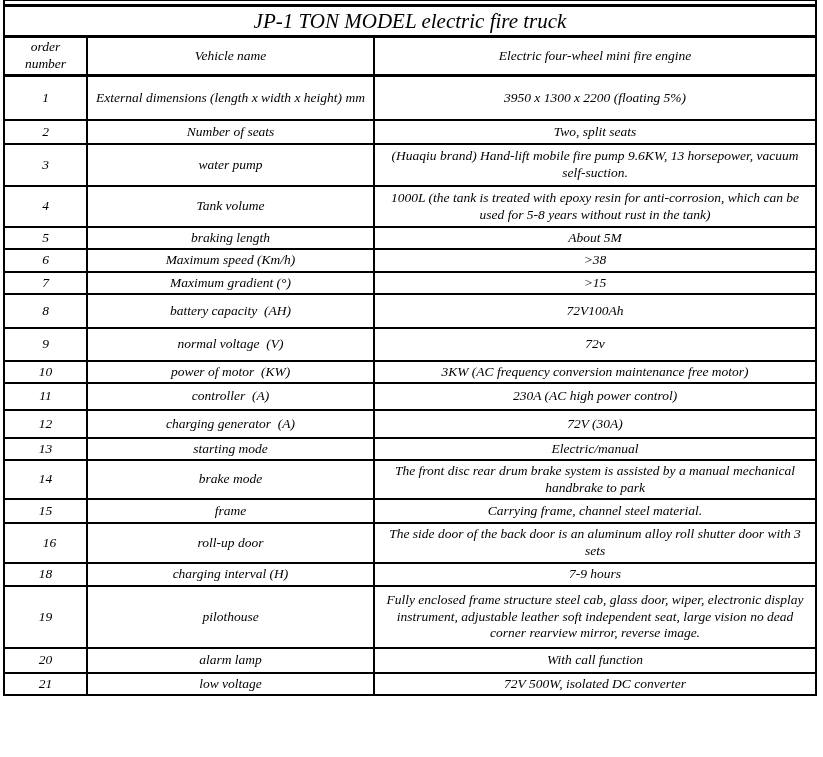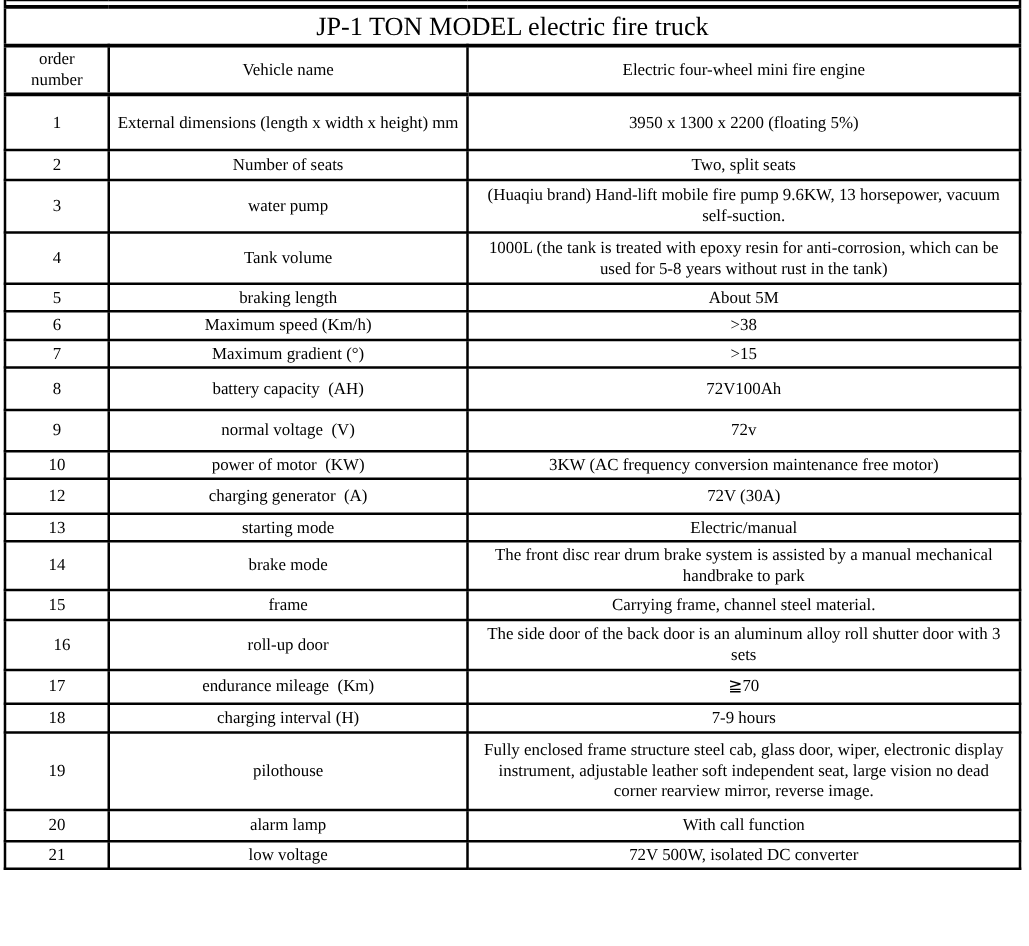--- a/index.html
+++ b/index.html
@@ -15,20 +15,21 @@
     overflow: hidden;
     font-family: "Liberation Serif", "DejaVu Serif", serif;
     color: #000000;
   }
   table.spec-table {
     border-collapse: collapse;
     table-layout: fixed;
     margin-left: 3px;
     margin-top: 0;
     width: 812px;
+    font-style: italic;
   }
   table.spec-table td {
     border: 2px solid #000000;
     text-align: center;
     vertical-align: middle;
     padding: 1px 5px;
     font-size: 13.5px;
     line-height: 1.24;
     white-space: pre-wrap;
     overflow: hidden;
@@ -119,20 +120,25 @@
           <td class="order-col" style="height: 29px;">9</td>
           <td>normal voltage  (V)</td>
           <td>72v</td>
         </tr>
         <tr>
           <td class="order-col" style="height: 18px;">10</td>
           <td>power of motor  (KW)</td>
           <td>3KW (AC frequency conversion maintenance free motor)</td>
         </tr>
         <tr>
+          <td class="order-col" style="height: 23px;">11</td>
+          <td>controller  (A)</td>
+          <td>230A (AC high power control)</td>
+        </tr>
+        <tr>
           <td class="order-col" style="height: 24px;">12</td>
           <td>charging generator  (A)</td>
           <td>72V (30A)</td>
         </tr>
         <tr>
           <td class="order-col" style="height: 18px;">13</td>
           <td>starting mode</td>
           <td>Electric/manual</td>
         </tr>
         <tr>
@@ -142,25 +148,20 @@
         </tr>
         <tr>
           <td class="order-col" style="height: 20px;">15</td>
           <td>frame</td>
           <td>Carrying frame, channel steel material.</td>
         </tr>
         <tr>
           <td class="order-col" style="height: 36px; padding-left: 13px;">16</td>
           <td>roll-up door</td>
           <td>The side door of the back door is an aluminum alloy roll shutter door with 3 sets</td>
-        </tr>
-        <tr>
-          <td class="order-col" style="height: 23px;">17</td>
-          <td>endurance mileage  (Km)</td>
-          <td>≧70</td>
         </tr>
         <tr>
           <td class="order-col" style="height: 19px; text-align: center;">18</td>
           <td>charging interval (H)</td>
           <td>7-9 hours</td>
         </tr>
         <tr>
           <td class="order-col" style="height: 58px; border-radius: 21px;">19</td>
           <td>pilothouse</td>
           <td>Fully enclosed frame structure steel cab, glass door, wiper, electronic display instrument, adjustable leather soft independent seat, large vision no dead corner rearview mirror, reverse image.</td>

